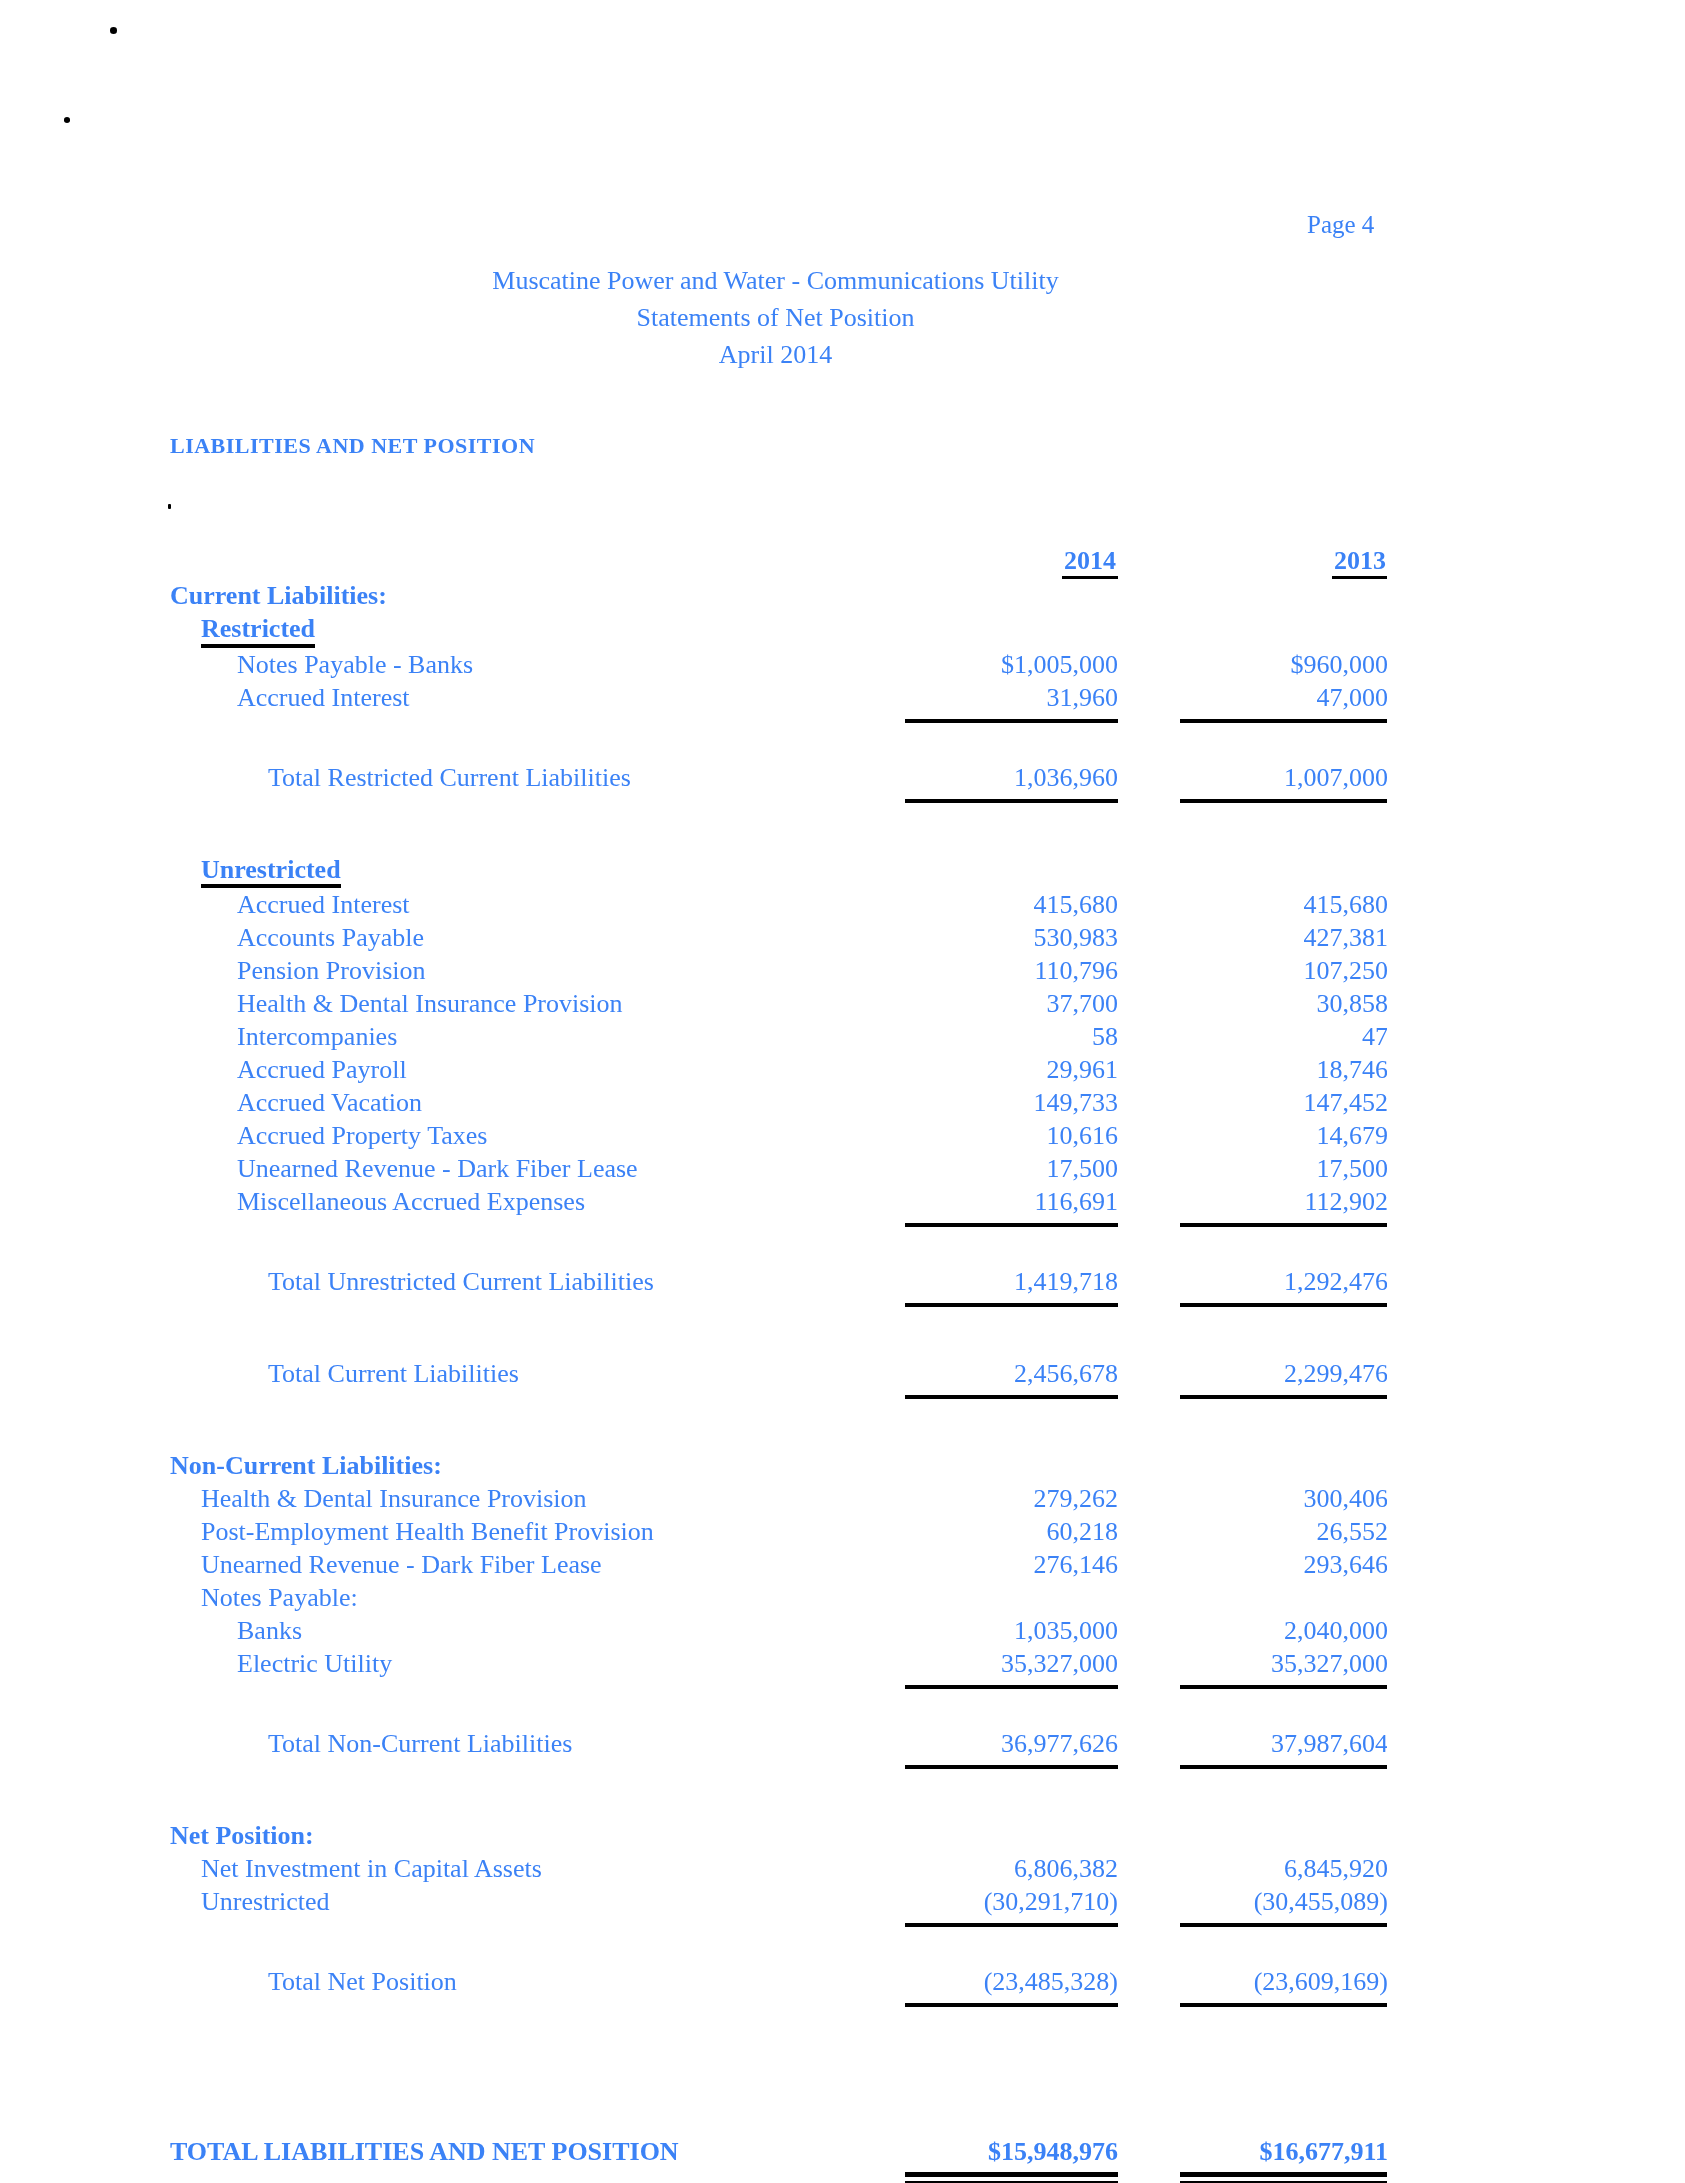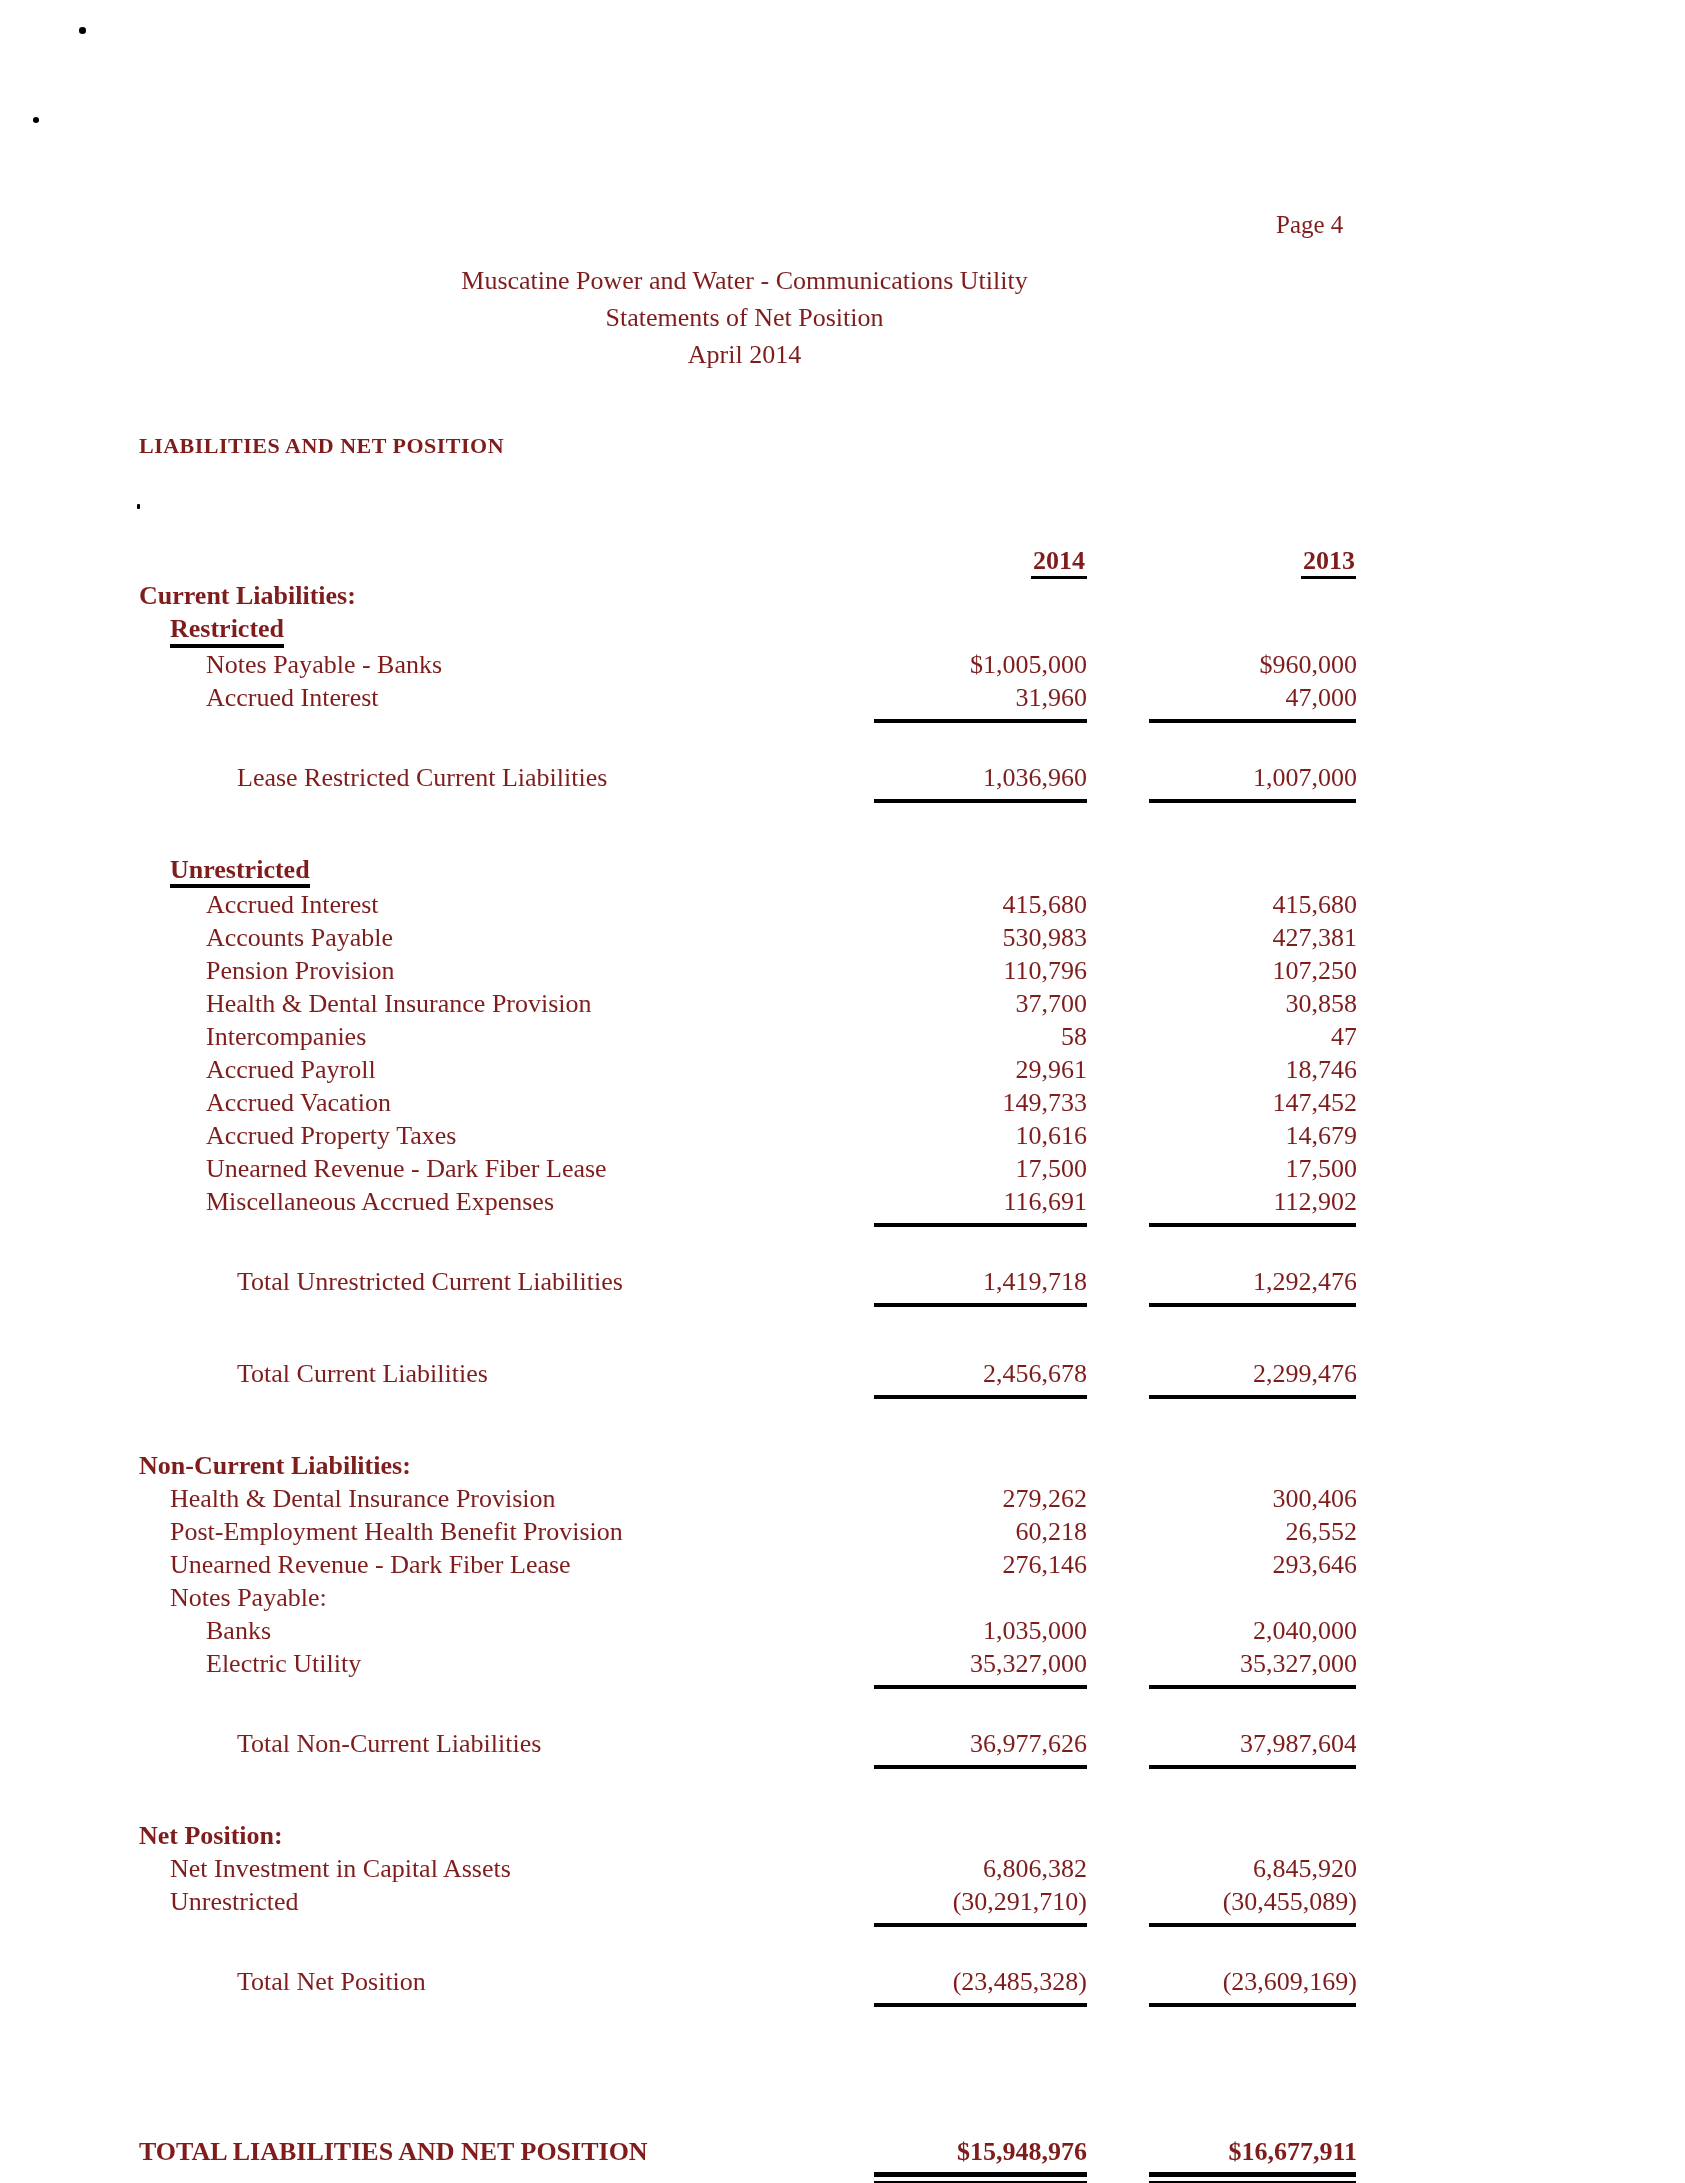--- a/index.html
+++ b/index.html
@@ -5,24 +5,25 @@
   html, body {
     margin: 0;
     padding: 0;
     background: #ffffff;
   }
   .page {
     position: relative;
     width: 1356px;
     height: 2183px;
     background: #ffffff;
-    color: #7f1d1d;
+    color: #3b82f6;
     font-family: "Liberation Serif", "DejaVu Serif", serif;
     font-size: 26px;
     overflow: hidden;
+    margin-left: 31px;
   }
   
   .speck {
     position: absolute;
     background: #000;
     border-radius: 50%;
   }
   .speck.s1 { left: 79px; top: 27px;  width: 7px; height: 6.5px; }
   .speck.s2 { left: 33px;  top: 117px; width: 6px; height: 5.5px; }
   .speck.s3 { left: 137px; top: 504px; width: 3px; height: 5px; border-radius: 1px; }
@@ -149,21 +150,21 @@
   </div>
 
   <div class="trow">
     <div class="cell label ind2"><span class="lbl">Accrued Interest</span></div>
     <div class="cell amt a1 rule-single">31,960</div>
     <div class="cell spacer"></div>
     <div class="cell amt a2 rule-single">47,000</div>
   </div>
 
   <div class="trow gap-sm">
-    <div class="cell label ind3"><span class="lbl">Lease Restricted Current Liabilities</span></div>
+    <div class="cell label ind3"><span class="lbl">Total Restricted Current Liabilities</span></div>
     <div class="cell amt a1 rule-single">1,036,960</div>
     <div class="cell spacer"></div>
     <div class="cell amt a2 rule-single">1,007,000</div>
   </div>
 
   <div class="trow gap-md bold">
     <div class="cell label ind1"><span class="lbl u">Unrestricted</span></div>
     <div class="cell amt a1"></div>
     <div class="cell spacer"></div>
     <div class="cell amt a2"></div>

